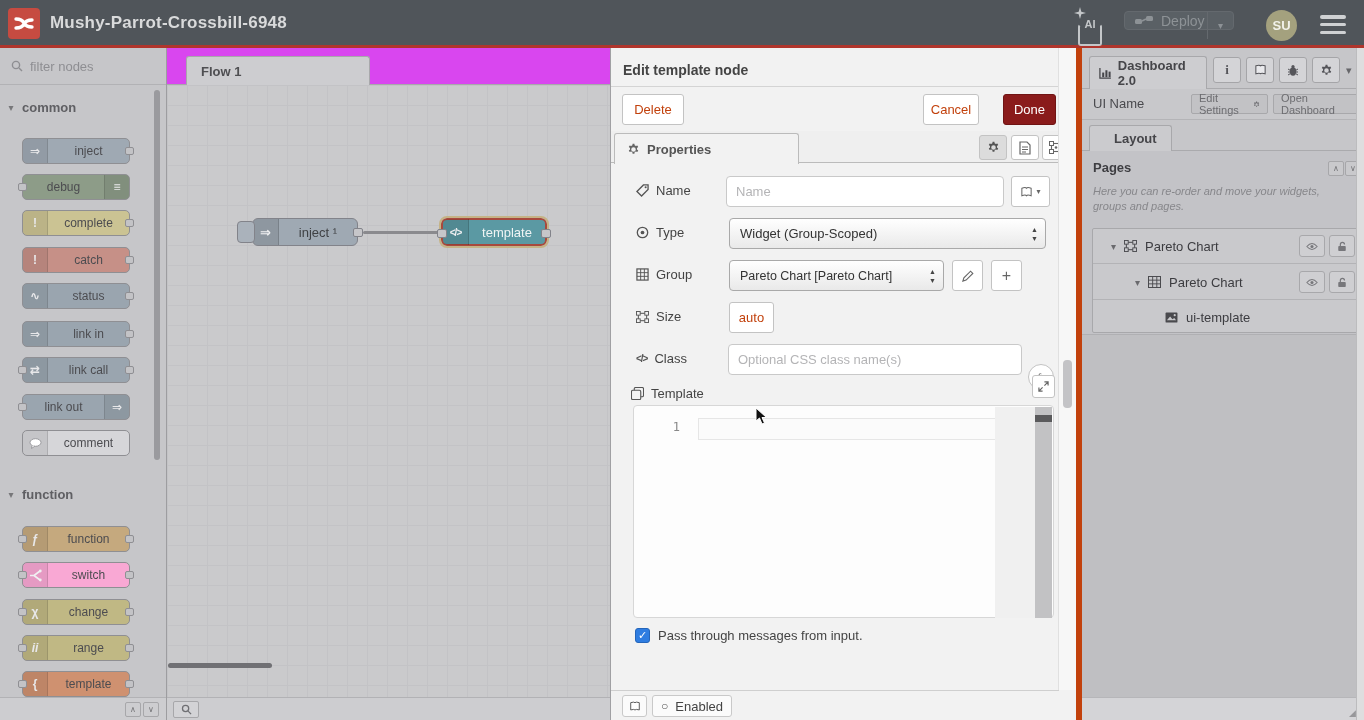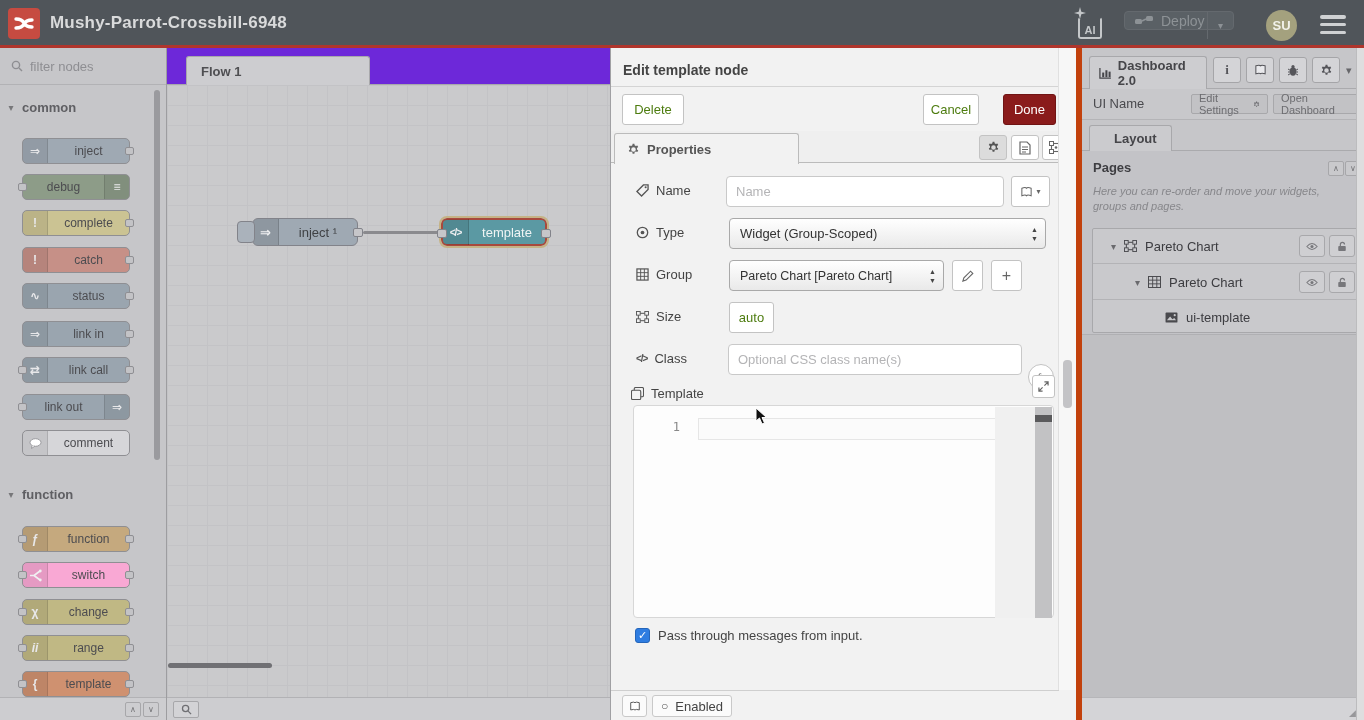--- a/index.html
+++ b/index.html
@@ -7,21 +7,21 @@
   body { font-family:"Liberation Sans","DejaVu Sans",sans-serif; background:#c9c9cb; position:relative; }
   #app { position:absolute; inset:0; width:1364px; height:720px; }
   .abs { position:absolute; }
   svg { display:block; }
 
   
   #header { left:0; top:0; width:1364px; height:48px; background:#50555a; border-bottom:3px solid #b0352c; }
   #logo { left:8px; top:8px; width:32px; height:31px; background:#c64b41; border-radius:4px; display:flex; align-items:center; justify-content:center; }
   #header-title { left:50px; top:13px; color:#d9dadb; font-size:17px; font-weight:bold; letter-spacing:.2px; }
   #ai-btn { left:1074px; top:11px; width:32px; height:30px; color:#c4c7c9; }
-  .ai-frame { position:absolute; left:4px; top:6px; width:24px; height:22px; border:2px solid #c4c7c9; border-top-color:transparent; border-radius:3px; font-size:11px; font-weight:bold; display:flex; align-items:flex-end; justify-content:center; padding-bottom:1px; }
+  .ai-frame { position:absolute; left:4px; top:13px; width:24px; height:22px; border:2px solid #c4c7c9; border-top-color:transparent; border-radius:3px; font-size:11px; font-weight:bold; display:flex; align-items:flex-end; justify-content:center; padding-bottom:14px; }
   .ai-spark { position:absolute; left:-1px; top:-4px; }
   #deploy-btn { left:1124px; top:11px; width:110px; height:19px; background:#5a6065; border:1px solid #64696e; border-radius:4px; display:flex; align-items:center; color:#8d9296; font-size:14px; }
   #deploy-btn .dep-ic { margin:0 8px 0 10px; }
   #deploy-caret { position:absolute; right:0; top:0; width:26px; height:27px; border-left:1px solid #64696e; display:flex; align-items:center; justify-content:center; font-size:10px; color:#8d9296; }
   #avatar { left:1266px; top:10px; width:31px; height:31px; border-radius:50%; background:#a4a17e; color:#f2f2ea; font-size:13px; font-weight:bold; display:flex; align-items:center; justify-content:center; }
   #burger { left:1320px; top:15px; width:26px; height:19px; display:flex; flex-direction:column; justify-content:space-between; cursor:pointer; }
   #burger span { display:block; height:3.5px; background:#cfd1d3; border-radius:2px; }
 
   
   #palette { left:0; top:48px; width:167px; height:672px; background:#c6c6c9; border-right:1px solid #9d9da0; }
@@ -35,21 +35,21 @@
   .pnode .picon { width:25px; height:24px; display:flex; align-items:center; justify-content:center; color:#e8e8ea; font-weight:bold; font-size:12px; background:rgba(0,0,0,.08); }
   .pnode .picon.ileft { border-right:1px solid rgba(0,0,0,.12); border-radius:4px 0 0 4px; }
   .pnode .picon.iright { border-left:1px solid rgba(0,0,0,.12); border-radius:0 4px 4px 0; }
   .port { position:absolute; width:9px; height:8px; background:#c3c3c6; border:1px solid #8f8f93; border-radius:2px; top:8px; }
   .port.pl { left:-5px; } .port.pr { right:-5px; }
   #palette-footer { position:absolute; left:0; bottom:0; width:166px; height:23px; background:#cdcdd0; border-top:1px solid #b2b2b5; }
   .mini-btn { position:absolute; width:16px; height:15px; background:#cdcdd0; border:1px solid #a7a7aa; border-radius:2px; color:#737376; font-size:8px; display:flex; align-items:center; justify-content:center; }
 
   
   #canvas { left:167px; top:48px; width:443px; height:672px; background:#cacacc; }
-  #tabbar { position:absolute; left:0; top:0; width:443px; height:37px; background:#6d28d9; border-bottom:1px solid #a8a8ab;text-align:right; }
+  #tabbar { position:absolute; left:0; top:0; width:443px; height:37px; background:#d946ef; border-bottom:1px solid #a8a8ab;text-align:right; }
   #flow-tab { position:absolute; left:19px; top:8px; width:184px; height:29px; background:#cdcdd0; border:1px solid #a8a8ab; border-bottom:none; border-radius:3px 3px 0 0; display:flex; align-items:center; padding-left:14px; color:#4f4f52; font-size:13px; font-weight:bold; }
   #grid { position:absolute; left:0; top:37px; width:443px; height:612px;
      background-image:linear-gradient(#c3c3c6 1px, transparent 1px),linear-gradient(90deg,#c3c3c6 1px, transparent 1px);
      background-size:20px 20px; }
   .flow-node { position:absolute; height:28px; border-radius:6px; border:1px solid #82838a; display:flex; align-items:center; color:#3f4144; font-size:13px; }
   #inject-node { left:85px; top:133px; width:106px; }
   #inject-btn { position:absolute; left:-16px; top:2px; width:18px; height:22px; background:#aab2bb; border:1px solid #82838a; border-radius:4px; }
   .ficon { width:26px; height:26px; display:flex; align-items:center; justify-content:center; background:rgba(0,0,0,.1); color:#f0f0f2; font-weight:bold; }
   .ficon.fleft { border-right:1px solid rgba(0,0,0,.15); border-radius:5px 0 0 5px; }
   .flabel { flex:1; text-align:center; }
@@ -59,21 +59,21 @@
   .fport.fl { left:-6px; } .fport.fr { right:-6px; }
   #wire { position:absolute; left:196px; top:146px; width:78px; height:3px; background:#8a8a8e; border-radius:2px; }
   #h-scroll { position:absolute; left:1px; bottom:29px; width:104px; height:5px; background:#707074; border-radius:3px; }
   #canvas-footer { position:absolute; left:0; bottom:0; width:443px; height:23px; background:#cdcdd0; border-top:1px solid #b2b2b5; }
   #canvas-search-btn { position:absolute; left:6px; top:3px; width:26px; height:17px; background:#d3d3d6; border:1px solid #a7a7aa; border-radius:2px; display:flex; align-items:center; justify-content:center; color:#6f6f73; }
 
   
   #dialog { left:610px; top:48px; width:466px; height:672px; background:#f2f2f2; border-left:1px solid #a0a0a3; }
   #dlg-title { position:absolute; left:12px; top:14px; font-size:14px; font-weight:bold; color:#444; }
   #dlg-title-row { position:absolute; left:0; top:0; width:448px; height:39px; border-bottom:1px solid #d4d4d4; }
-  .btn { position:absolute; height:31px; background:#fff; border:1px solid #c3c3c3; border-radius:3px; font-size:13px; color:#4d7c0f; display:flex; align-items:center; justify-content:center; cursor:pointer; }
+  .btn { position:absolute; height:31px; background:#fff; border:1px solid #c3c3c3; border-radius:3px; font-size:13px; color:#c2410c; display:flex; align-items:center; justify-content:center; cursor:pointer; }
   #btn-delete { left:11px; top:46px; width:62px; }
   #btn-cancel { left:312px; top:46px; width:56px; }
   #btn-done { left:392px; top:46px; width:53px; background:#8a1b1b; border-color:#701414; color:#fff; }
   #dlg-tabrow { position:absolute; left:0; top:83px; width:448px; height:32px; background:#efefef; border-bottom:1px solid #bbb; }
   #tab-properties { position:absolute; left:3px; top:2px; width:185px; height:31px; background:#f2f2f2; border:1px solid #bbb; border-bottom:none; border-radius:3px 3px 0 0; display:flex; align-items:center; gap:7px; padding-left:12px; color:#555; font-size:13px; font-weight:bold; }
   .tool-btn { position:absolute; top:4px; width:28px; height:25px; background:#fff; border:1px solid #c3c3c3; border-radius:3px; display:flex; align-items:center; justify-content:center; color:#666; }
   #tb-gear { left:368px; background:#dcdcdc; }
   #tb-doc { left:400px; }
   #tb-appearance { left:431px; }
   .frow { position:absolute; left:0; width:448px; height:31px; }

